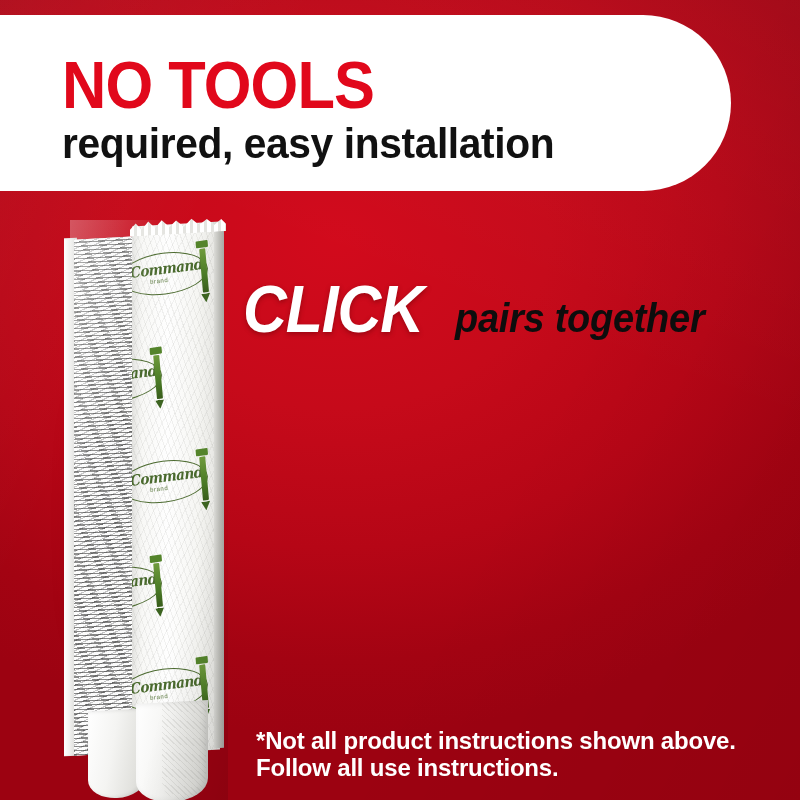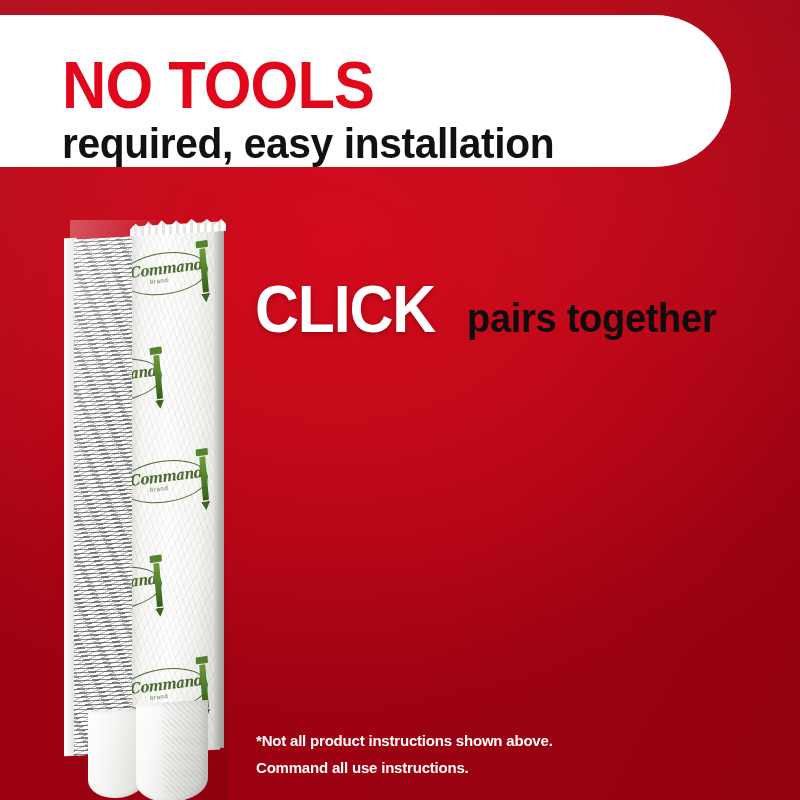--- a/index.html
+++ b/index.html
@@ -40,21 +40,21 @@
         rgba(255,255,255,0.035) 0%,
         rgba(255,255,255,0) 40%);
   }
 
   
   .banner {
     position: absolute;
     left: 0;
     top: 15px;
     width: 731px;
-    height: 152px;
+    height: 176px;
     background: #ffffff;
     border-top-right-radius: 88px;
     border-bottom-right-radius: 88px;
     z-index: 5;
   }
 
   .banner-headline {
     position: absolute;
     left: 62px;
     top: 37px;
@@ -78,24 +78,25 @@
     font-weight: 700;
     letter-spacing: -0.4px;
     transform: scaleX(0.97);
     transform-origin: left top;
     white-space: nowrap;
   }
 
   
   .steps {
     position: absolute;
-    left: 255px;
+    left: 243px;
     top: 276px;
     width: 500px;
     z-index: 4;
+    font-style: italic;
   }
 
   .step-row {
     position: relative;
     height: 106px;
     display: flex;
     align-items: baseline;
     white-space: nowrap;
   }
 
@@ -120,21 +121,21 @@
     transform: scaleX(0.95);
     transform-origin: left bottom;
   }
 
   
   .footnote {
     position: absolute;
     left: 256px;
     top: 727px;
     color: #ffffff;
-    font-size: 15px;
+    font-size: 24px;
     line-height: 27px;
     font-weight: 700;
     letter-spacing: -0.2px;
     z-index: 4;
   }
   .footnote .fn-line {
     display: block;
     white-space: nowrap;
   }
 
@@ -520,16 +521,16 @@
       <span class="step-desc">pairs together</span>
     </div>
 
 
 
 
   </div>
 
   <div class="footnote">
     <span class="fn-line">*Not all product instructions shown above.</span>
-    <span class="fn-line">Command all use instructions.</span>
+    <span class="fn-line">Follow all use instructions.</span>
   </div>
 
 </div>
 
 </body></html>

